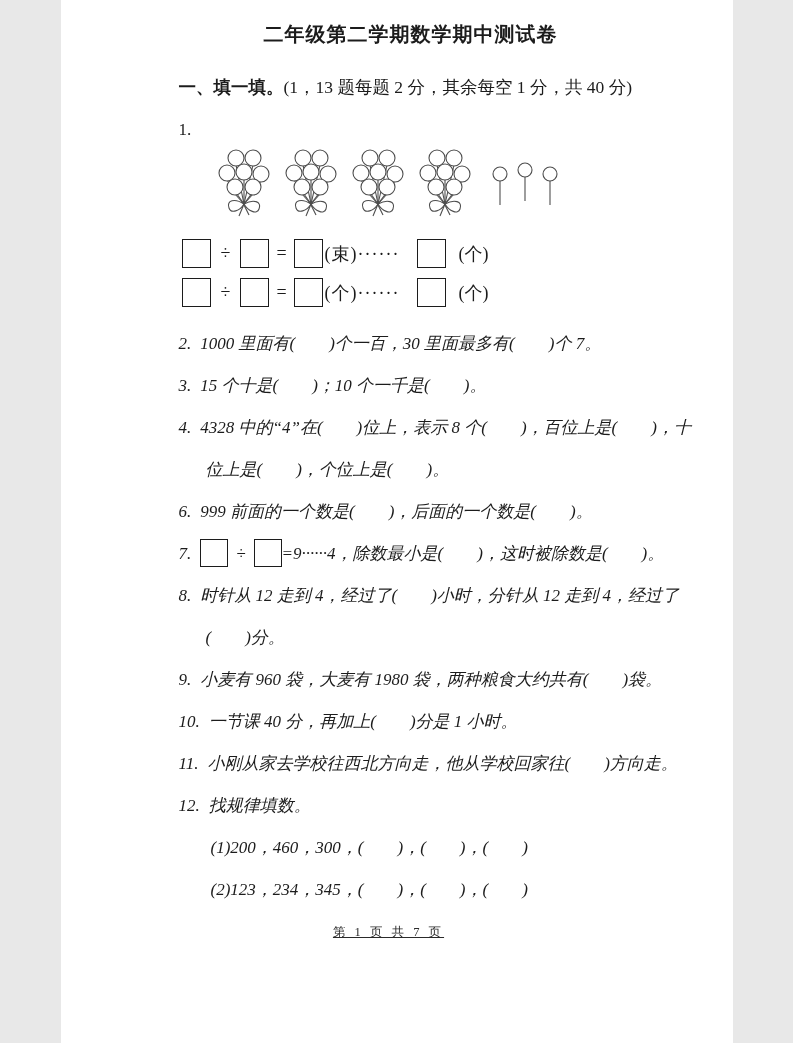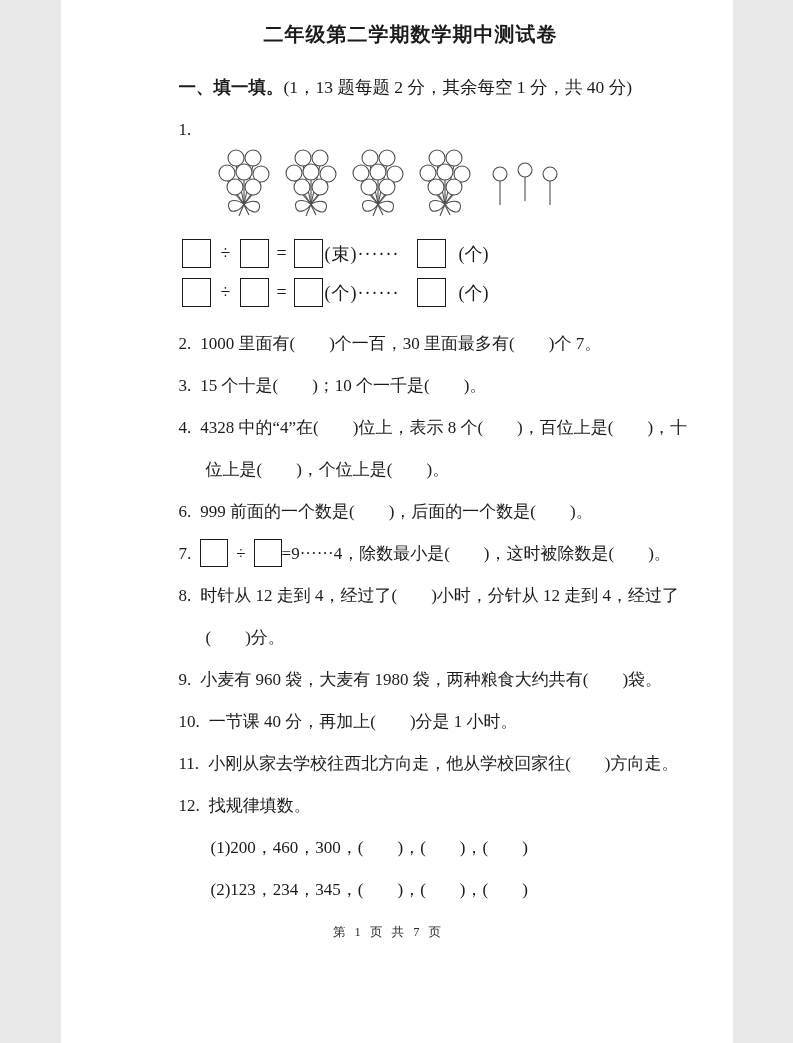--- a/index.html
+++ b/index.html
@@ -50,40 +50,41 @@
     border: 1.6px solid #1c1c1c;
     background: #fff;
     flex: 0 0 auto;
   }
   .eqrow .op  { margin: 0 10px; }
   .eqrow .eqs { margin: 0 7px; }
   .eqrow .unit { margin-left: 2px; letter-spacing: 1px; }
   .eqrow .box-rem { margin-left: 17px; }
   .eqrow .unit2 { margin-left: 13px; }
   .items { margin-top: 16px; font-size: 17px; }
-  .qa-line { line-height: 42px; white-space: nowrap; }
+  .qa-line { line-height: 42px; white-space: nowrap; font-style: italic; }
   .qa-line .num { margin-right: 9px; }
   .qa-line .num-tight { margin-right: 1px; }
   .indent { padding-left: 27px; }
   .subindent { padding-left: 32px; }
   .box-sm {
     display: inline-block;
     width: 28px; height: 28px;
     border: 1.5px solid #1c1c1c;
     background: #fff;
     vertical-align: -8px;
   }
   .op7 { margin: 0 8px; }
   .footer {
     position: absolute;
     top: 924px; left: 0; right: 16px;
     text-align: center;
     font-size: 12.5px;
     letter-spacing: 3px;
     color: #2a2a2a;
+    text-decoration: underline;
   }
 </style>
 </head>
 <body>
 
 <div class="page">
   <div class="content">
 
     <h1 class="title">二年级第二学期数学期中测试卷</h1>
 

